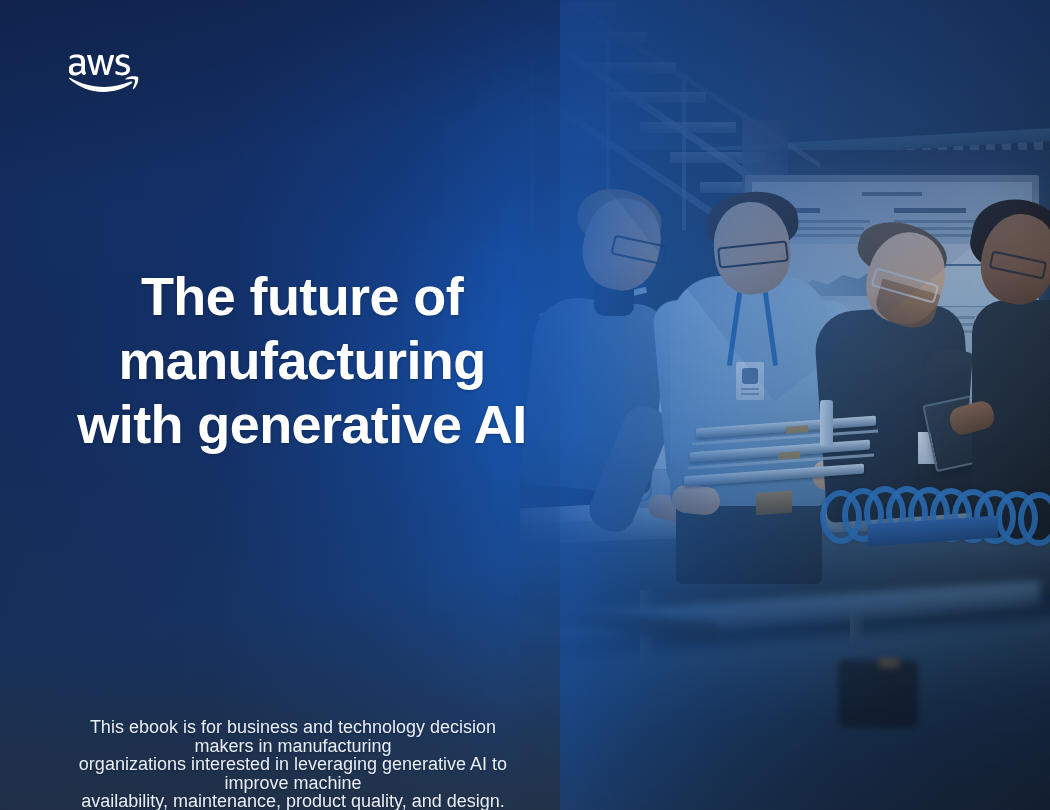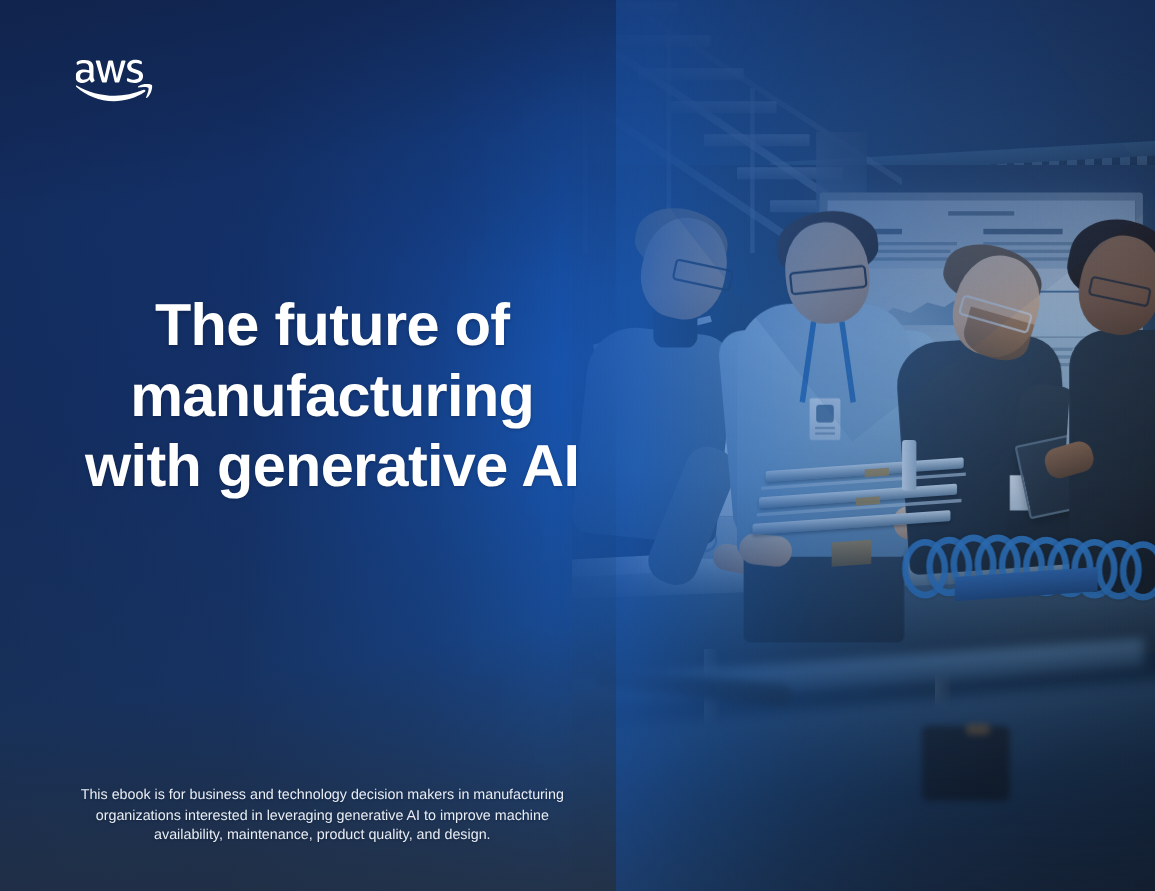--- a/index.html
+++ b/index.html
@@ -531,21 +531,21 @@
     font-weight: 400;
     line-height: 29px;
     white-space: pre-line;
     text-shadow: 0 1px 2px rgba(5,18,40,.28);
   }
 
   .footnote {
     position: absolute; left: 56px; top: 700px;
     width: 450px;
     color: #e9eef5;
-    font-size: 13px;
+    font-size: 18px;
     font-weight: 400;
     line-height: 18.6px;
     white-space: pre-line;
     text-shadow: 0 1px 2px rgba(5,18,40,.35);
   }
 </style>
 </head>
 <body>
 
 <div class="page">

